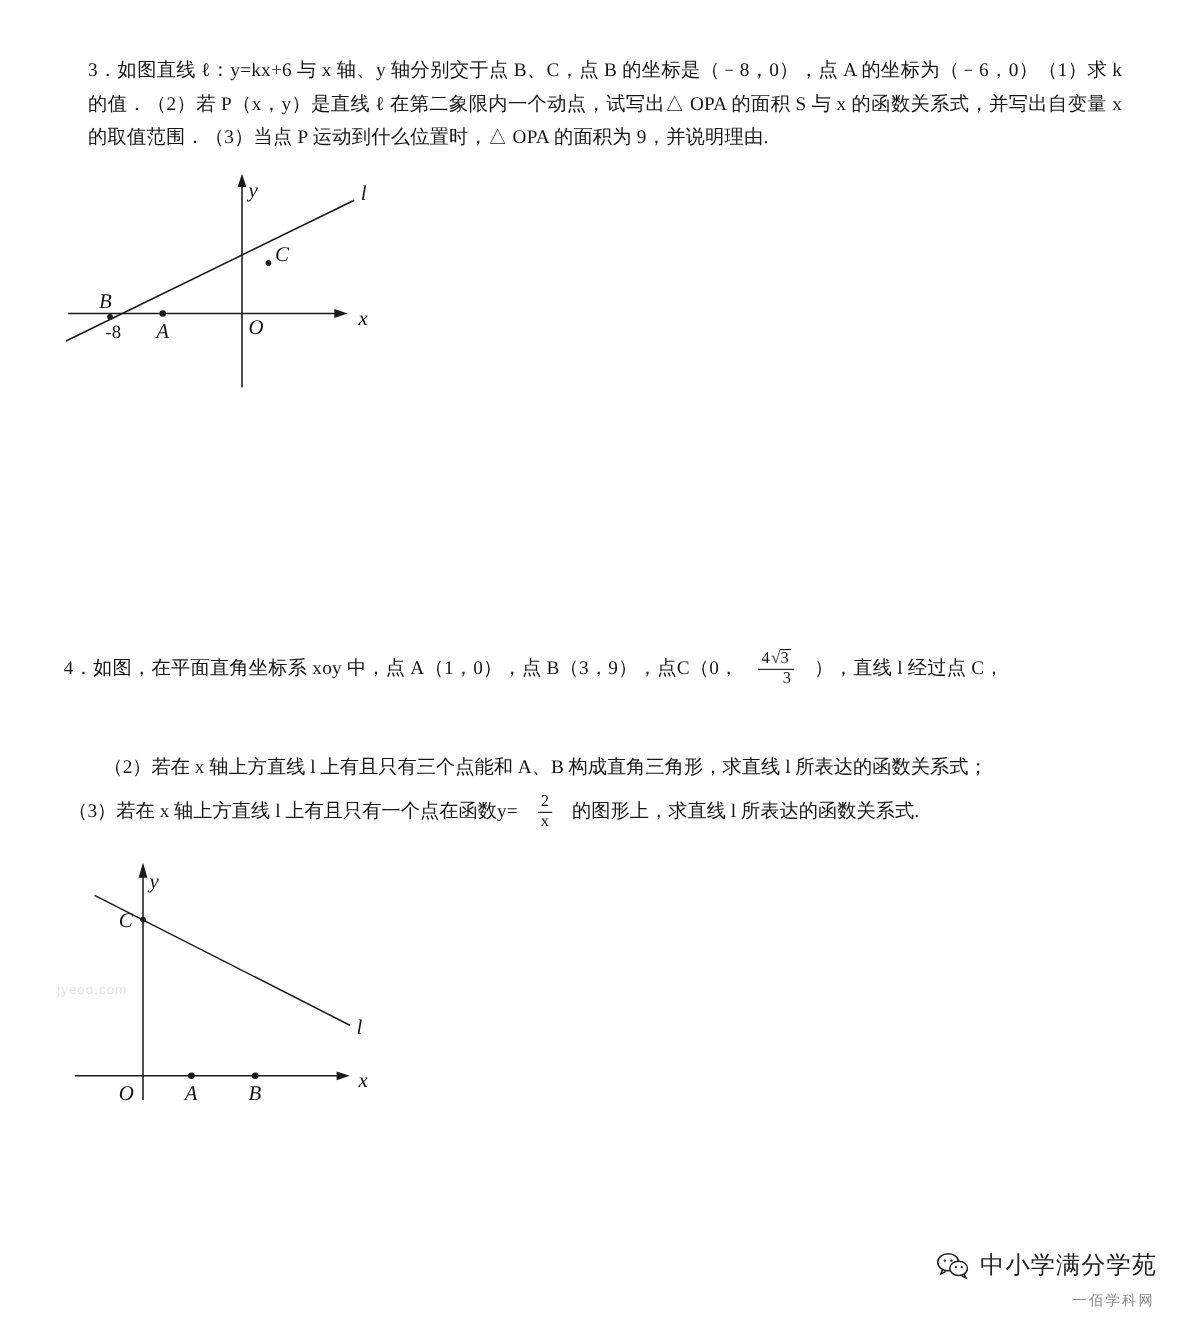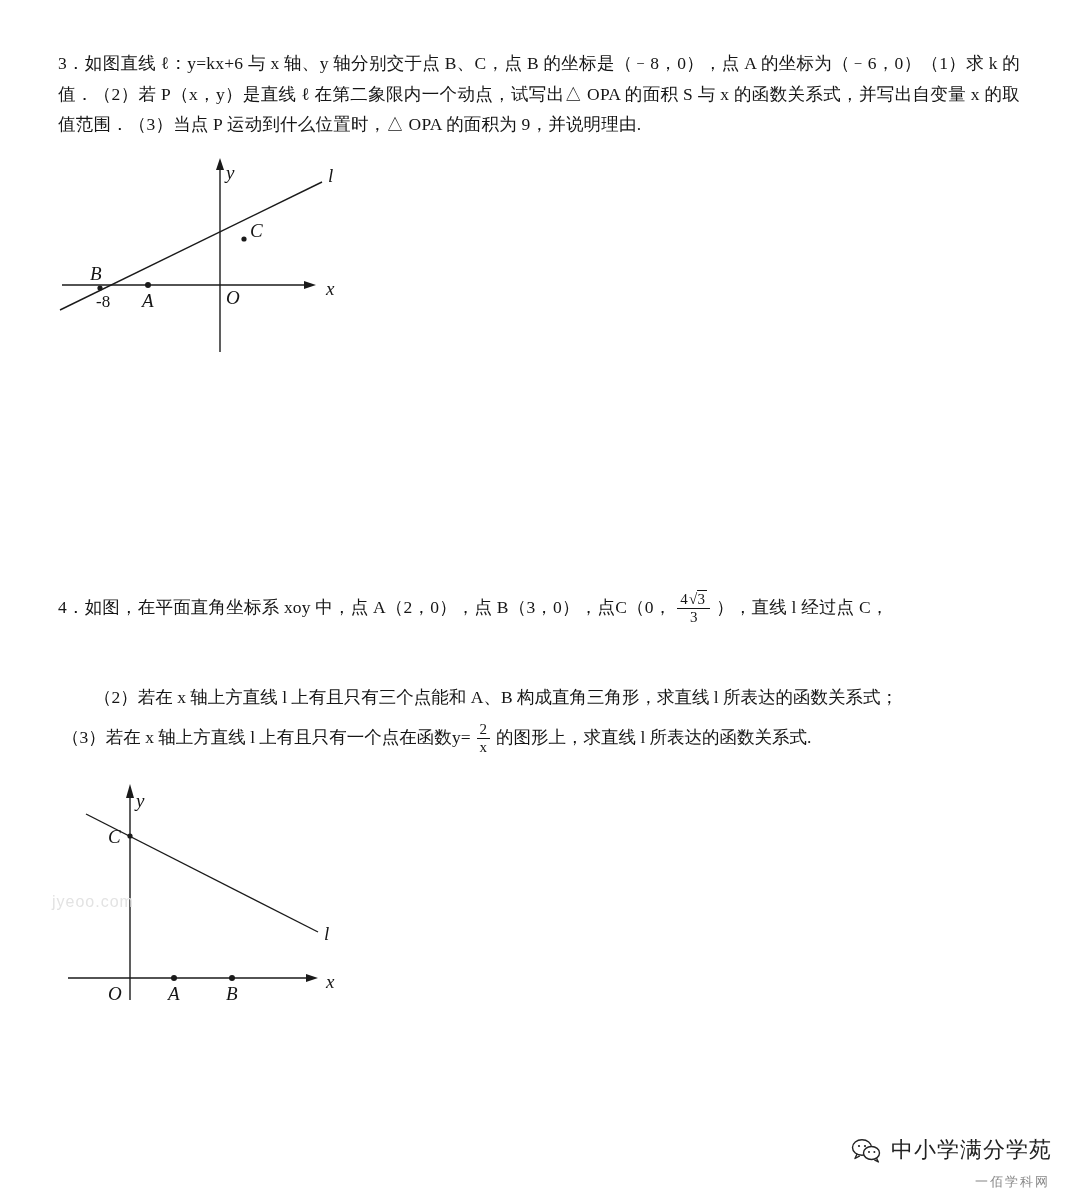--- a/index.html
+++ b/index.html
@@ -31,20 +31,21 @@
   }
   #problem-3 {
     left: 58px;
     top: 48px;
     width: 962px;
     text-indent: 0;
   }
   #problem-3 .ptext {
     display: block;
     text-align: justify;
+    margin-left: 22px;
   }
   #problem-4-head {
     left: 58px;
     top: 592px;
     width: 962px;
   }
   .sub-line {
     position: absolute;
     left: 62px;
     width: 960px;
@@ -52,24 +53,24 @@
     color: #151515;
   }
   #problem-4-s1 { top: 638px; }
   #problem-4-s2 { top: 685px; margin-left: 32px; }
   #problem-4-s3 { top: 722px; }
 
   
   .frac {
     display: inline-block;
     vertical-align: middle;
-    text-align: center;
+    text-align: right;
     font-size: 15px;
     line-height: 1.1;
-    margin: 0 6px;
+    margin: 0 18px;
     position: relative;
     top: -1px;
   }
   .frac .num {
     display: block;
     border-bottom: 1.3px solid #151515;
     padding: 0 3px;
   }
   .frac .den {
     display: block;
@@ -106,21 +107,21 @@
     font-family: "Liberation Serif", serif;
     font-size: 17px;
     fill: #151515;
   }
 
   
   #watermark-faint {
     position: absolute;
     left: 52px;
     top: 893px;
-    font-size: 16px;
+    font-size: 12px;
     color: #e3e3e3;
     font-family: "Liberation Sans", sans-serif;
     letter-spacing: 1px;
     user-select: none;
   }
   #footer-brand {
     position: absolute;
     right: 28px;
     bottom: 36px;
     display: flex;
@@ -178,21 +179,21 @@
       <text class="fig-label" x="288" y="30">l</text>
       <text class="fig-label" x="210" y="85">C</text>
       <text class="fig-label" x="50" y="128">B</text>
       <text class="fig-label" x="102" y="155">A</text>
       <text class="fig-label" x="186" y="152">O</text>
       <text class="fig-label-plain" x="56" y="155">-8</text>
     </svg>
   </div>
 
   <div class="problem" id="problem-4-head">
-    <span>4．如图，在平面直角坐标系 xoy 中，点 A（2，0），点 B（3，0），点</span><span>C（0，</span><span class="frac"><span class="num"><span>4</span><span class="sqrt-wrap"><span class="rad">√</span><span class="radicand">3</span></span></span><span class="den">3</span></span><span>），直线 l 经过点 C，</span>
+    <span>4．如图，在平面直角坐标系 xoy 中，点 A（1，0），点 B（3，9），点</span><span>C（0，</span><span class="frac"><span class="num"><span>4</span><span class="sqrt-wrap"><span class="rad">√</span><span class="radicand">3</span></span></span><span class="den">3</span></span><span>），直线 l 经过点 C，</span>
   </div>
 
   <div class="sub-line" id="problem-4-s2">（2）若在 x 轴上方直线 l 上有且只有三个点能和 A、B 构成直角三角形，求直线 l 所表达的函数关系式；</div>
   <div class="sub-line" id="problem-4-s3">
     <span>（3）若在 x 轴上方直线 l 上有且只有一个点在函数</span><span>y=</span><span class="frac"><span class="num">2</span><span class="den">x</span></span><span>的图形上，求直线 l 所表达的函数关系式.</span>
   </div>
 
   <div class="figure" id="figure-2">
     <svg width="360" height="240" viewBox="0 0 360 240">
 

